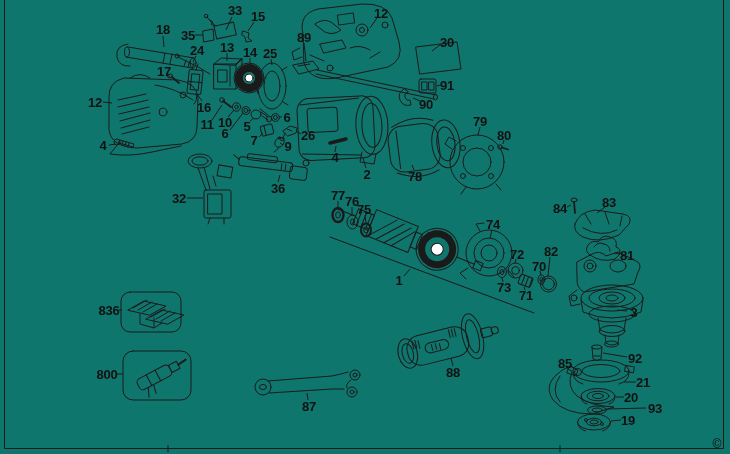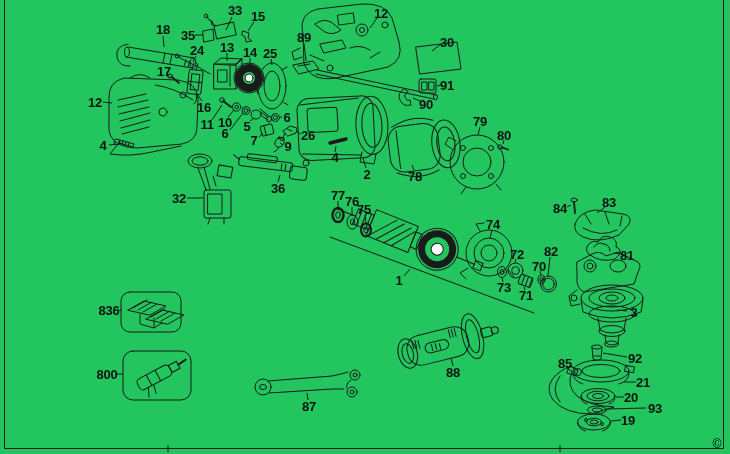--- a/index.html
+++ b/index.html
@@ -1,16 +1,16 @@
 <!DOCTYPE html>
 <html><head>
 <meta charset="utf-8">
 <style>
   html,body{margin:0;padding:0;background:#fff;}
-  #stage{width:730px;height:454px;position:relative;background:#22c55e;overflow:hidden;}
+  #stage{width:730px;height:454px;position:relative;background:#0f766e;overflow:hidden;}
   svg{display:block;}
   .part-label{
     font-family:"Liberation Sans",sans-serif;
     font-weight:700;
     font-size:13px;
     fill:#111;
     text-anchor:middle;
     letter-spacing:-0.3px;
   }
   .leader{stroke:#1a1a1a;stroke-width:1;fill:none;}

